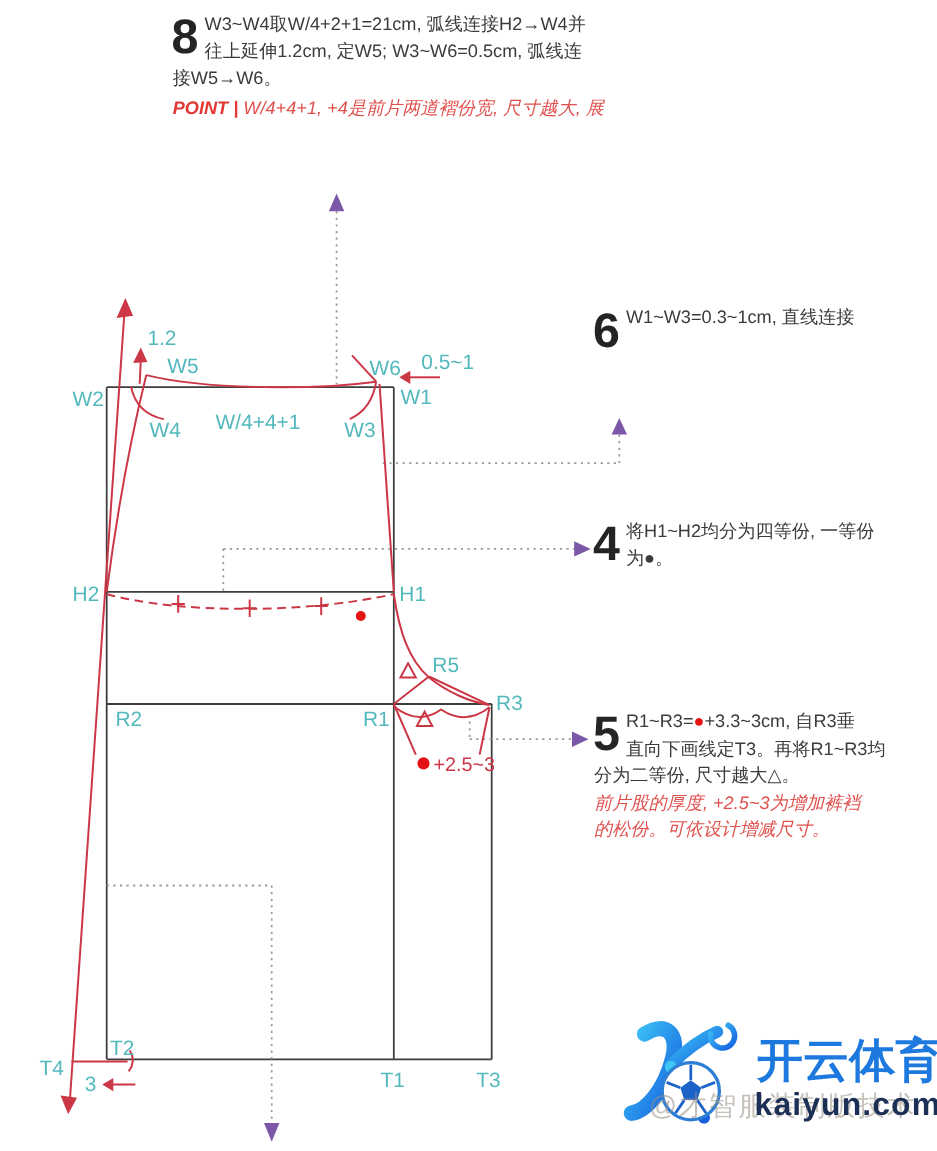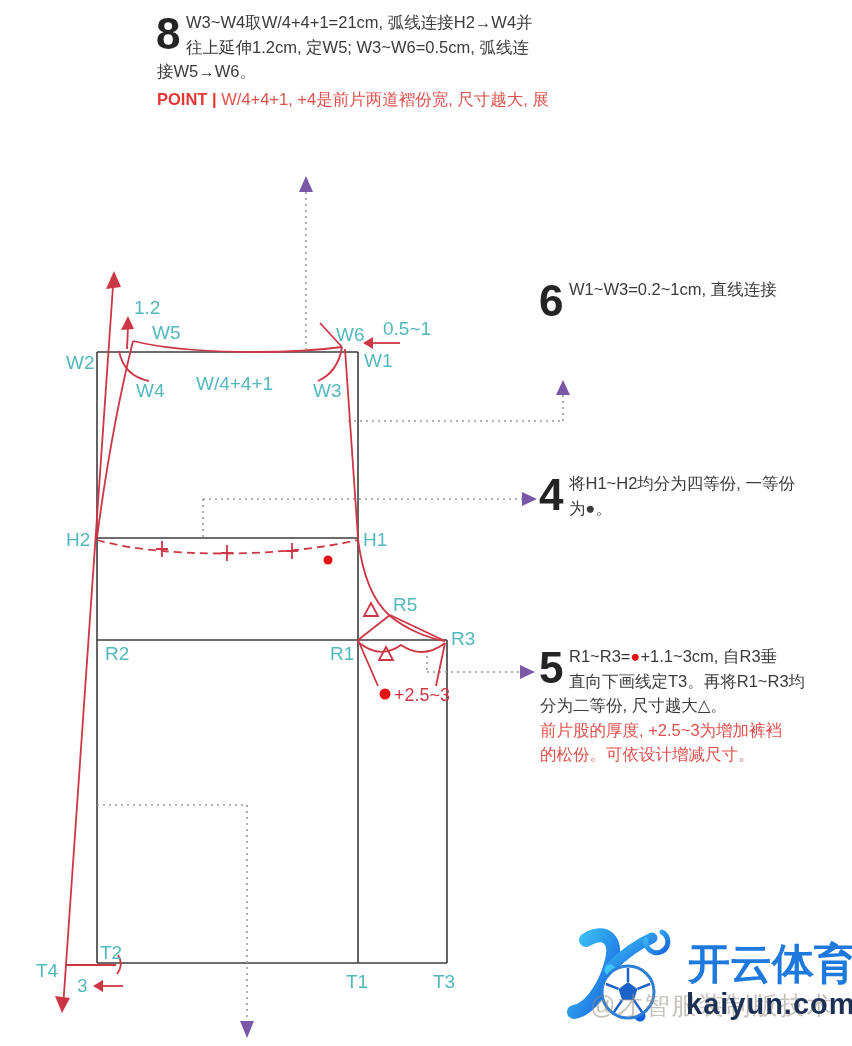--- a/index.html
+++ b/index.html
@@ -2,21 +2,21 @@
 <html><head>
 <meta charset="utf-8">
 <style>
   html,body{margin:0;padding:0;background:#ffffff;}
   .canvas{position:relative;width:852px;height:1046px;background:#ffffff;overflow:hidden;
           font-family:"Liberation Sans","DejaVu Sans",sans-serif;}
   svg.layer{position:absolute;left:0;top:0;}
   .step{position:absolute;color:#3b3b3b;font-size:16.5px;line-height:24.5px;white-space:nowrap;}
   .step .num{position:absolute;left:-1px;top:0;font-size:44px;line-height:48px;font-weight:700;color:#242424;}
   .step .indent{padding-left:29px;}
-  .pointline{color:#e0514e;}
+  .pointline{color:#e0514e;font-style:italic;}
   .pointlabel{color:#e23734;font-weight:700;}
   .reddot{color:#e41414;}
   .lbl{fill:#52b8bc;font-size:19px;font-family:"Liberation Sans","DejaVu Sans",sans-serif;}
   .rlbl{fill:#cc3746;font-size:18px;font-family:"Liberation Sans","DejaVu Sans",sans-serif;}
 </style>
 </head>
 <body>
 
 <div class="canvas">
 
@@ -145,39 +145,39 @@
         </g>
       </g>
       <text x="34" y="102" font-size="25" letter-spacing="2" fill="rgba(152,142,130,0.55)">@才智服装制版技术</text>
       <text x="132" y="66" font-size="42" font-weight="bold" fill="#1d79de">开云体育</text>
       <text x="130" y="102" font-size="29" font-weight="bold" letter-spacing="1" fill="#1c2f55">kaiyun.com</text>
     </g>
   </svg>
 
   <div class="step" style="left:157px;top:10px;">
     <span class="num">8</span>
-    <div class="indent">W3~W4取W/4+4+1=21cm, 弧线连接H2→W4并</div>
+    <div class="indent">W3~W4取W/4+2+1=21cm, 弧线连接H2→W4并</div>
     <div class="indent">往上延伸1.2cm, 定W5; W3~W6=0.5cm, 弧线连</div>
     <div>接W5→W6。</div>
     <div class="pointline" style="margin-top:3px;"><span class="pointlabel">POINT | </span><span>W/4+4+1, +4是前片两道褶份宽, 尺寸越大, 展</span></div>
   </div>
 
   <div class="step" style="left:540px;top:277px;">
     <span class="num">6</span>
-    <div class="indent">W1~W3=0.2~1cm, 直线连接</div>
+    <div class="indent">W1~W3=0.3~1cm, 直线连接</div>
   </div>
 
   <div class="step" style="left:540px;top:471px;">
     <span class="num">4</span>
     <div class="indent">将H1~H2均分为四等份, 一等份</div>
     <div class="indent">为●。</div>
   </div>
 
   <div class="step" style="left:540px;top:644px;">
     <span class="num">5</span>
-    <div class="indent"><span>R1~R3=</span><span class="reddot">●</span><span>+1.1~3cm, 自R3垂</span></div>
+    <div class="indent"><span>R1~R3=</span><span class="reddot">●</span><span>+3.3~3cm, 自R3垂</span></div>
     <div class="indent">直向下画线定T3。再将R1~R3均</div>
     <div>分为二等份, 尺寸越大△。</div>
     <div class="pointline">前片股的厚度, +2.5~3为增加裤裆</div>
     <div class="pointline">的松份。可依设计增减尺寸。</div>
   </div>
 
 </div>
 
 </body></html>

